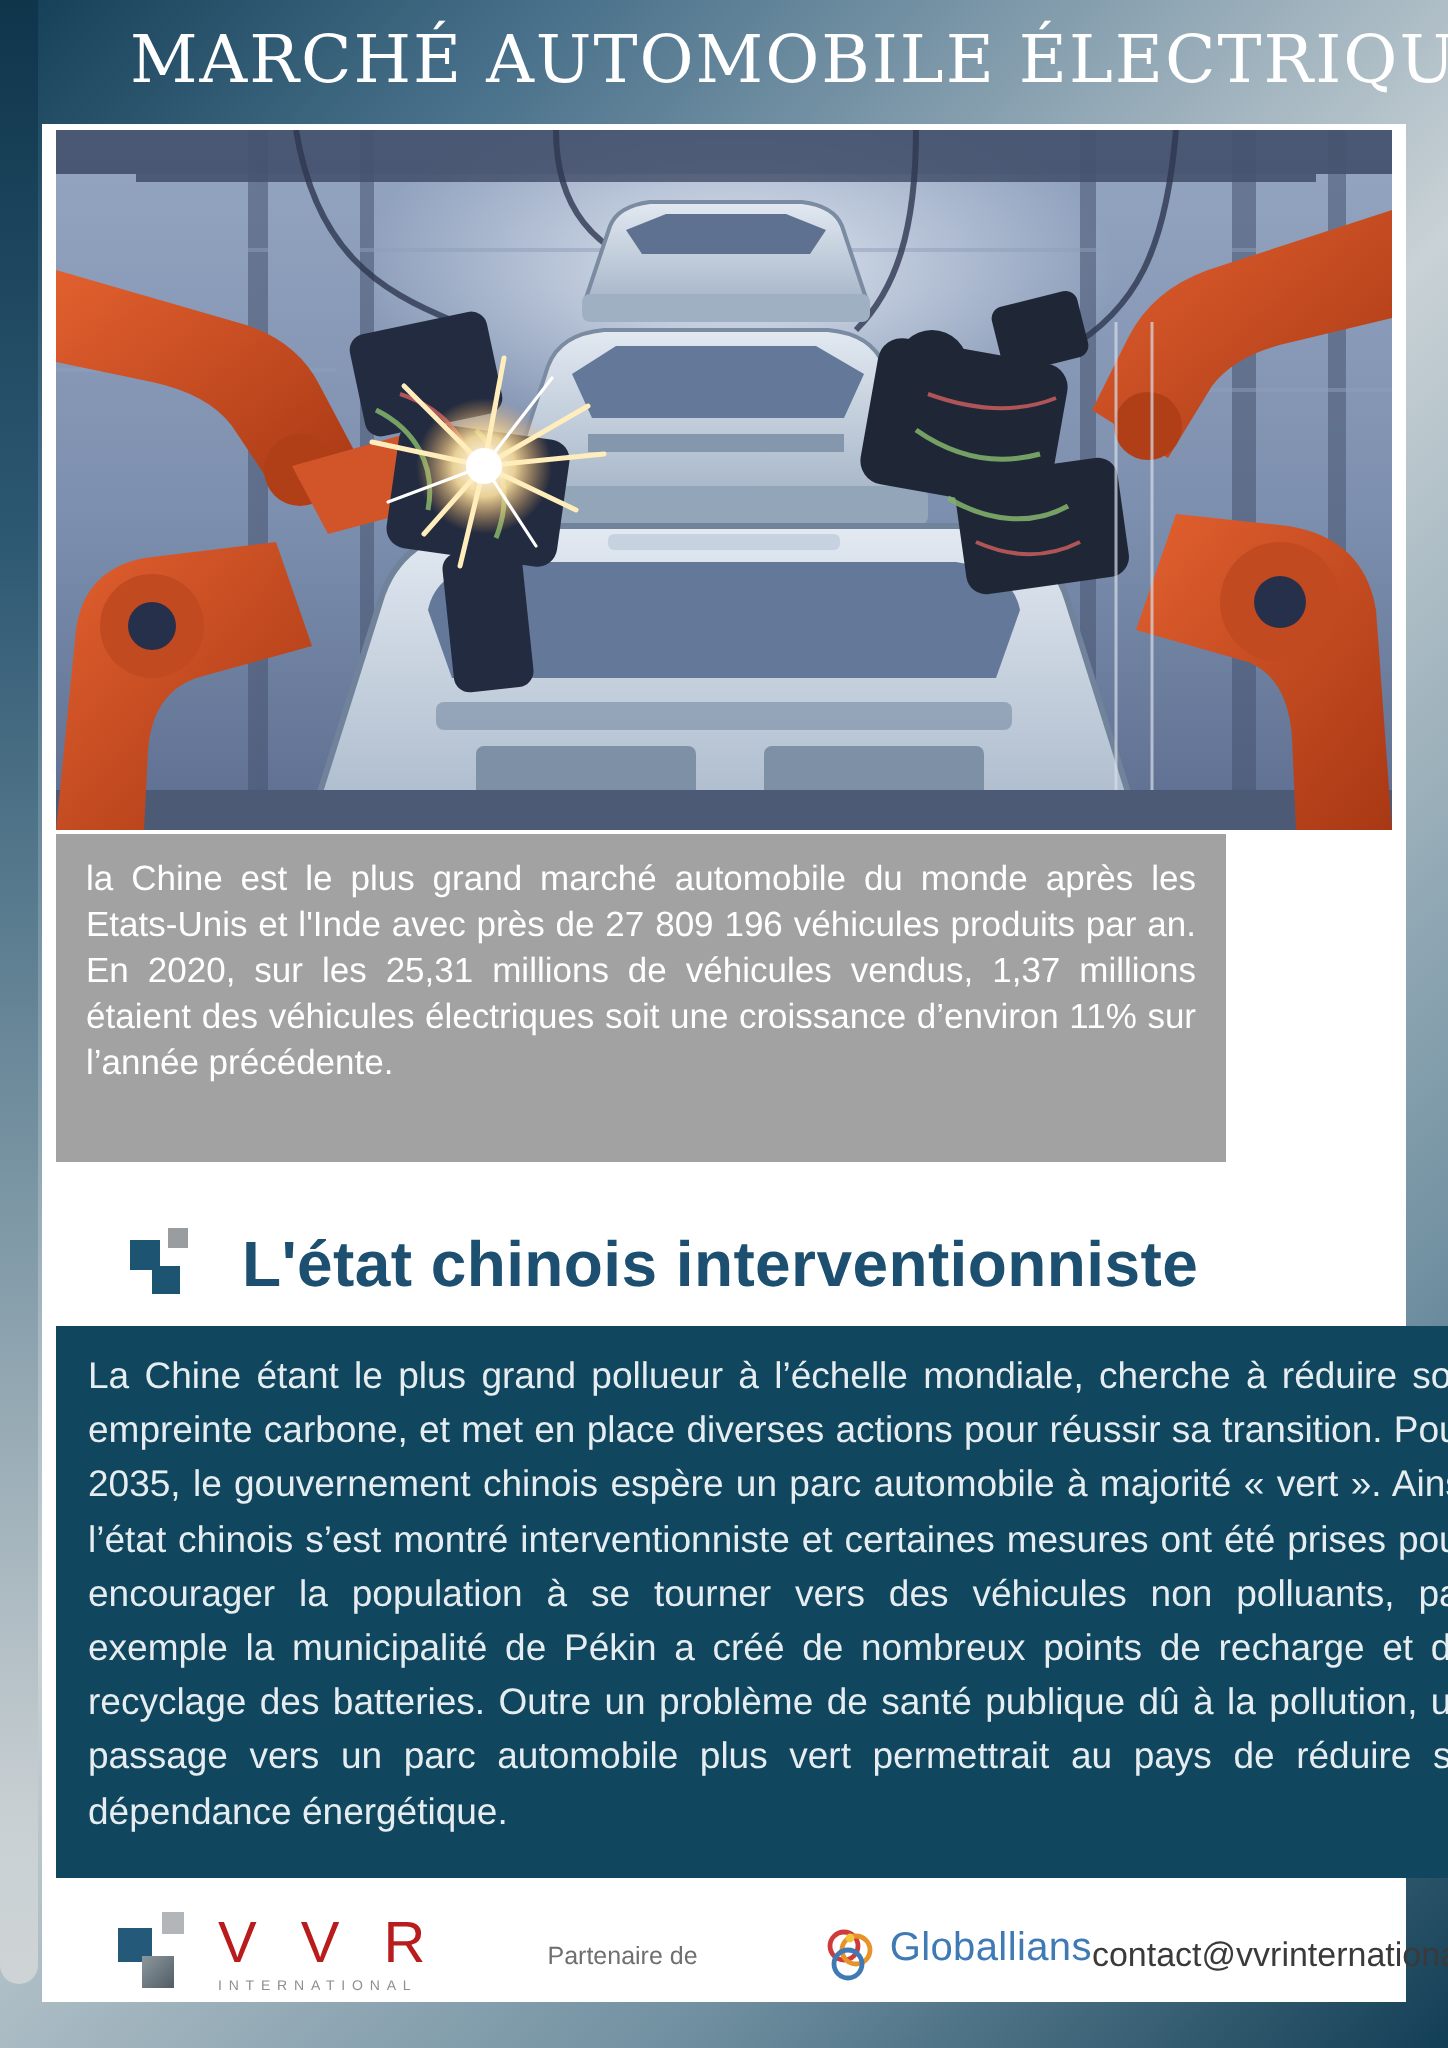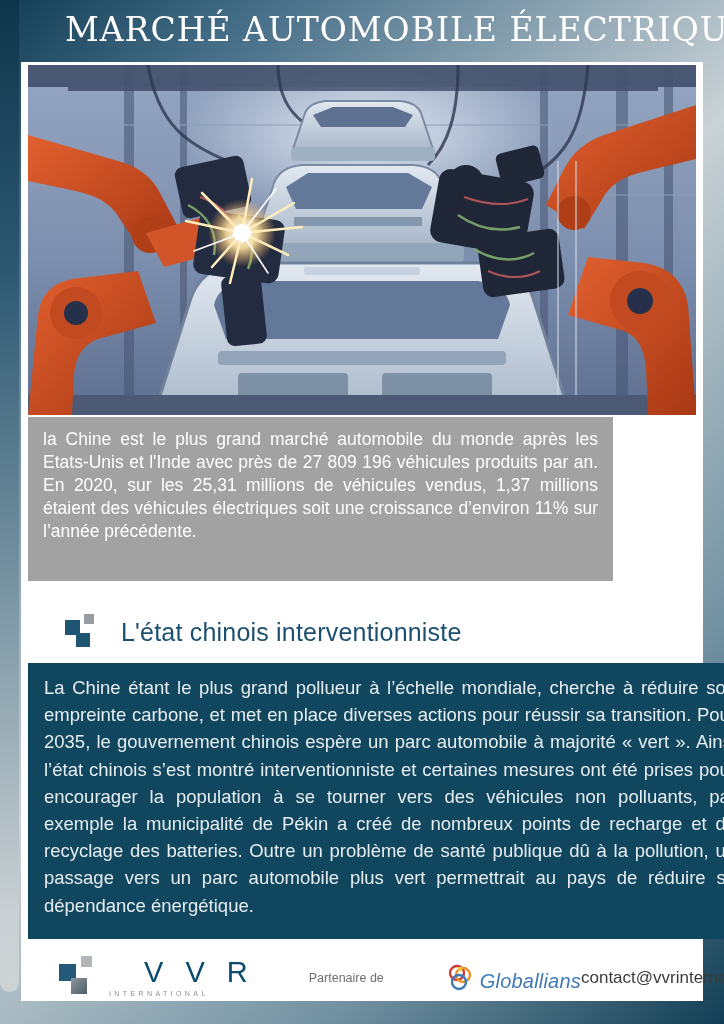--- a/index.html
+++ b/index.html
@@ -45,21 +45,21 @@
   .heading-row{
     position:absolute;left:42px;top:549px;height:42px;
     display:flex;align-items:center;
   }
   .sq-icon{position:relative;width:36px;height:36px;flex:0 0 36px;}
   .sq-icon .sq{position:absolute;}
   .sq-icon .sq1{left:2px;top:6px;width:15px;height:15px;background:#1d5472;}
   .sq-icon .sq2{left:21px;top:0;width:10px;height:10px;background:#9a9d9f;}
   .sq-icon .sq3{left:13px;top:19px;width:14px;height:14px;background:#1d5472;}
   .heading-text{
-    margin-left:22px;color:#1d5070;font-size:25px;font-weight:normal;
+    margin-left:22px;color:#1d5070;font-size:32px;font-weight:bold;
     letter-spacing:.2px;white-space:nowrap;
   }
   .teal-block{
     position:absolute;left:7px;top:601px;width:724px;min-height:276px;
     box-sizing:border-box;background:#11465f;
     padding:11px 16px 14px 16px;
   }
   .teal-block p{
     margin:0;color:#e6edf0;font-size:18.5px;line-height:1.47;
     text-align:justify;
@@ -69,31 +69,31 @@
     display:flex;align-items:center;
   }
   .vvr-logo{display:flex;align-items:flex-start;}
   .vvr-sq{position:relative;width:42px;height:46px;flex:0 0 42px;}
   .vvr-sq .sq{position:absolute;}
   .vvr-sq .s1{left:0;top:9px;width:17px;height:17px;background:#24597a;}
   .vvr-sq .s2{left:22px;top:1px;width:11px;height:11px;background:#b2b6b9;}
   .vvr-sq .s3{left:12px;top:23px;width:16px;height:16px;background:linear-gradient(135deg,#8d979d,#4f5d66);}
   .vvr-text{margin-left:8px;margin-top:2px;}
   .vvr-name{
-    font-size:29px;color:#0c4a6e;letter-spacing:7px;line-height:30px;
-    font-weight:normal;white-space:nowrap;margin-left:35px;
+    font-size:29px;color:#b91c1c;letter-spacing:7px;line-height:30px;
+    font-weight:normal;white-space:nowrap;
   }
   .vvr-sub{
     font-size:7px;color:#8a8f93;letter-spacing:3.4px;margin-top:3px;
     white-space:nowrap;
   }
   .partner-label{
     margin-left:26px;font-size:12.5px;color:#6f6f6f;white-space:nowrap;padding-left:28px;
   }
-  .glb-logo{display:flex;align-items:flex-end;margin-left:62px;font-style:italic;}
+  .glb-logo{display:flex;align-items:flex-start;margin-left:62px;}
   .glb-text{
     margin-left:6px;font-size:20px;color:#3f7ab5;letter-spacing:.2px;
     white-space:nowrap;
   }
   .footer-spacer{flex:1;}
   .contact-email{
     font-size:17px;color:#3a3a3a;white-space:nowrap;margin-right:0px;
   }
 </style>
 </head>

